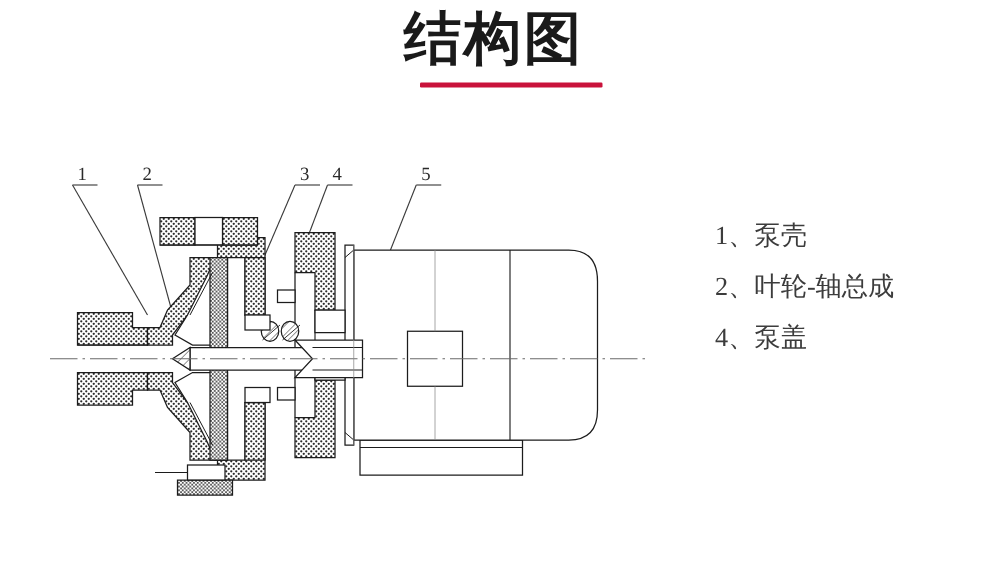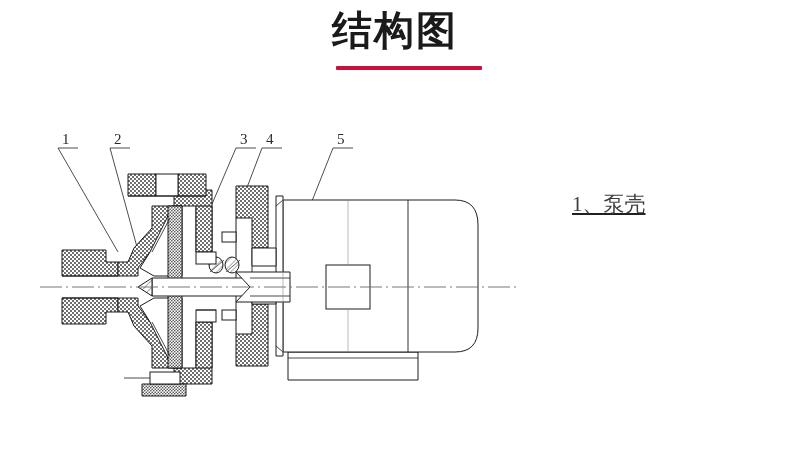--- a/index.html
+++ b/index.html
@@ -20,43 +20,42 @@
   #title-block {
     position: absolute;
     left: 0;
     top: 8px;
     width: 790px;
     text-align: center;
   }
   #page-title {
     font-family: "Liberation Serif", "DejaVu Serif", serif;
     font-weight: bold;
-    font-size: 40px;
+    font-size: 46px;
     line-height: 46px;
     letter-spacing: 2px;
     color: #1a1a1a;
     display: block;
   }
   #title-underline {
     position: absolute;
     left: 336px;
     top: 66px;
     width: 146px;
     height: 4px;
     background: #c9123b;
     border-radius: 1px;
   }
 
   
   #legend {
     position: absolute;
     left: 572px;
-    top: 184px;
+    top: 168px;
     width: 200px;
-    text-decoration: underline;
   }
   .legend-item {
     font-family: "Liberation Serif", "DejaVu Serif", serif;
     font-size: 21px;
     line-height: 41px;
     color: #3c3c3c;
     white-space: nowrap;
   }
 
   
@@ -237,13 +236,15 @@
   <g stroke="#8a8a8a" stroke-width="0.6" fill="none">
     <line x1="283" y1="196" x2="283" y2="356"></line>
     <line x1="348" y1="200" x2="348" y2="265"></line>
     <line x1="348" y1="309" x2="348" y2="352"></line>
   </g>
 </svg>
 </div>
 
 <div id="legend">
   <div class="legend-item">1、泵壳</div>
+  <div class="legend-item">2、叶轮-轴总成</div>
+  <div class="legend-item">4、泵盖</div>
 </div>
 
 </body></html>

